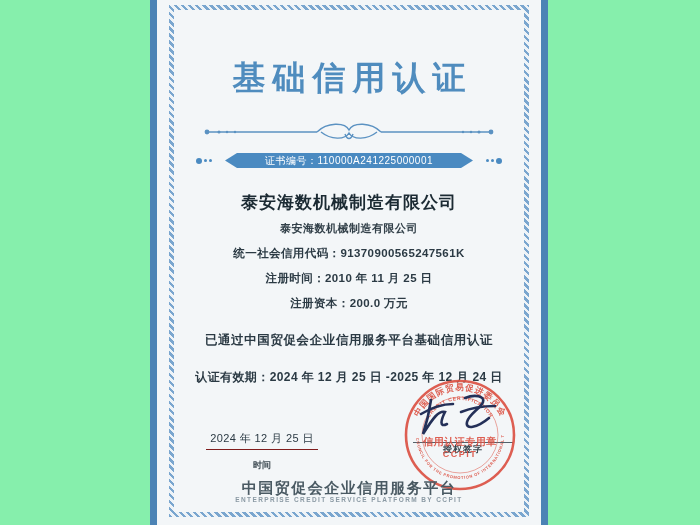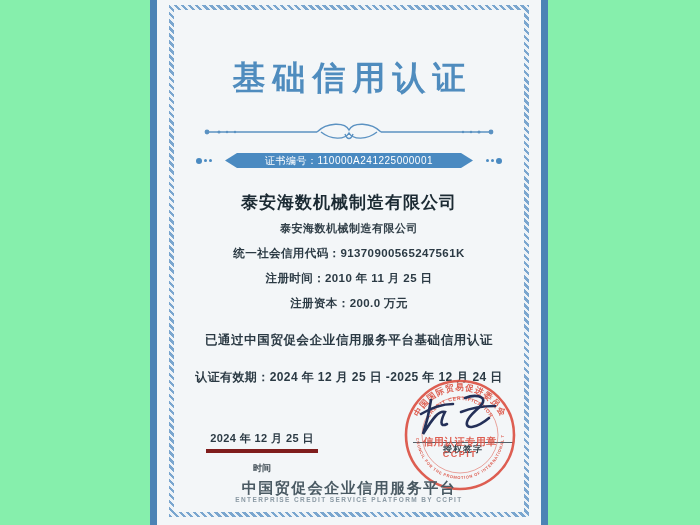--- a/index.html
+++ b/index.html
@@ -21,22 +21,22 @@
   .dotgrp{display:flex;align-items:center;gap:2px;}
   .dot-b{width:6px;height:6px;border-radius:50%;background:#4a8ac1;}
   .dot-s{width:3px;height:3px;border-radius:50%;background:#4a8ac1;}
   .company{top:191px;font-size:17px;font-weight:bold;color:#1b2a33;letter-spacing:1px;}
   .address{top:221px;font-size:11px;color:#33414a;font-weight:600;letter-spacing:0.5px;}
   .infoline{font-size:11.5px;color:#2b3a44;font-weight:600;letter-spacing:0.4px;}
   .code{top:246px;} .regdate{top:271px;} .capital{top:296px;}
   .passed{top:332px;font-size:12.5px;font-weight:bold;color:#2b3a44;letter-spacing:0.6px;}
   .validity{top:369px;font-size:12px;font-weight:bold;color:#2b3a44;letter-spacing:0.4px;}
   .dateblock{position:absolute;left:40px;top:428px;width:130px;text-align:center;}
-  .dateval{display:inline-block;font-size:11px;font-weight:bold;color:#2b3a44;
-           border-bottom:4px solid #7f1d1d;padding:0 4px 3px 4px;letter-spacing:0.4px;}
+  .dateval{display:inline-block;font-size:11px;font-weight:normal;color:#2b3a44;
+           border-bottom:1px solid #7f1d1d;padding:0 4px 3px 4px;letter-spacing:0.4px;}
   .datelabel{margin-top:9px;font-size:9px;color:#3a474f;font-weight:600;}
   .signblock{position:absolute;left:256px;top:428px;width:100px;text-align:center;}
   .signline{display:block;height:14px;border-bottom:1px solid #54626b;}
   .signlabel{font-size:9px;color:#3a474f;font-weight:bold;letter-spacing:1px;}
   .stamp{position:absolute;left:245px;top:377px;width:116px;height:116px;opacity:0.92;}
   .signature{position:absolute;left:252px;top:388px;width:100px;height:56px;}
   .footer-zh{top:479px;font-size:15px;font-weight:bold;color:#4a5a63;letter-spacing:1.5px;}
   .footer-en{top:496px;font-size:6.5px;color:#8a99a3;letter-spacing:1.4px;font-weight:600;}
 </style>
 </head>

